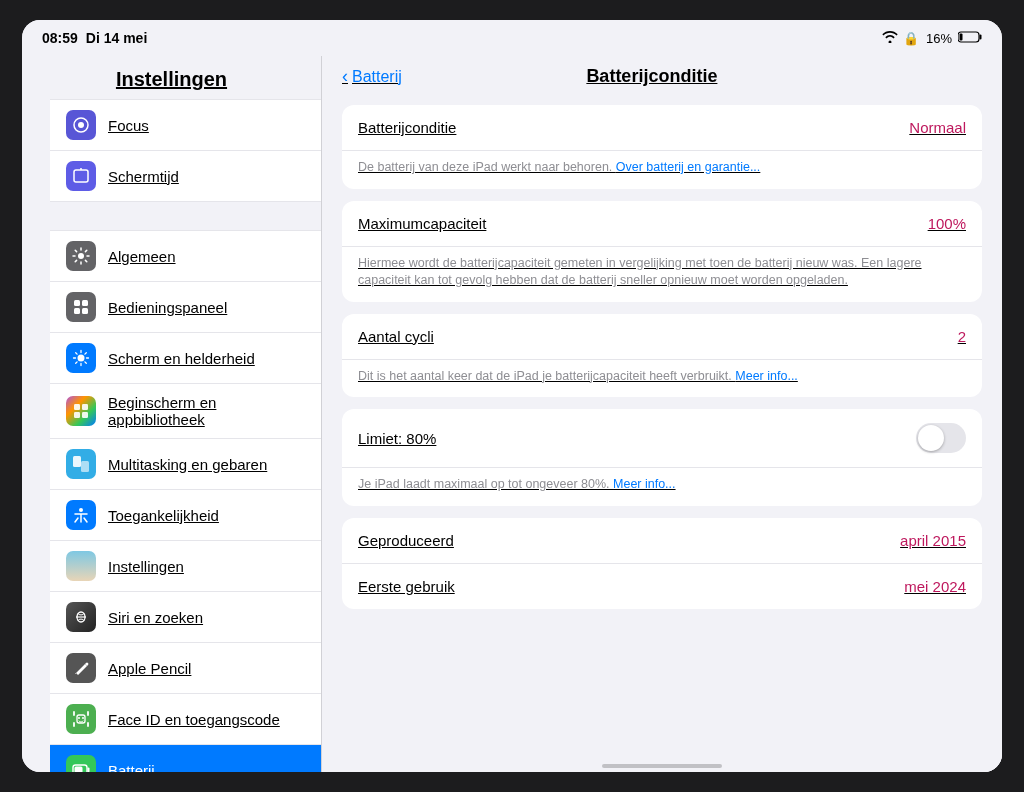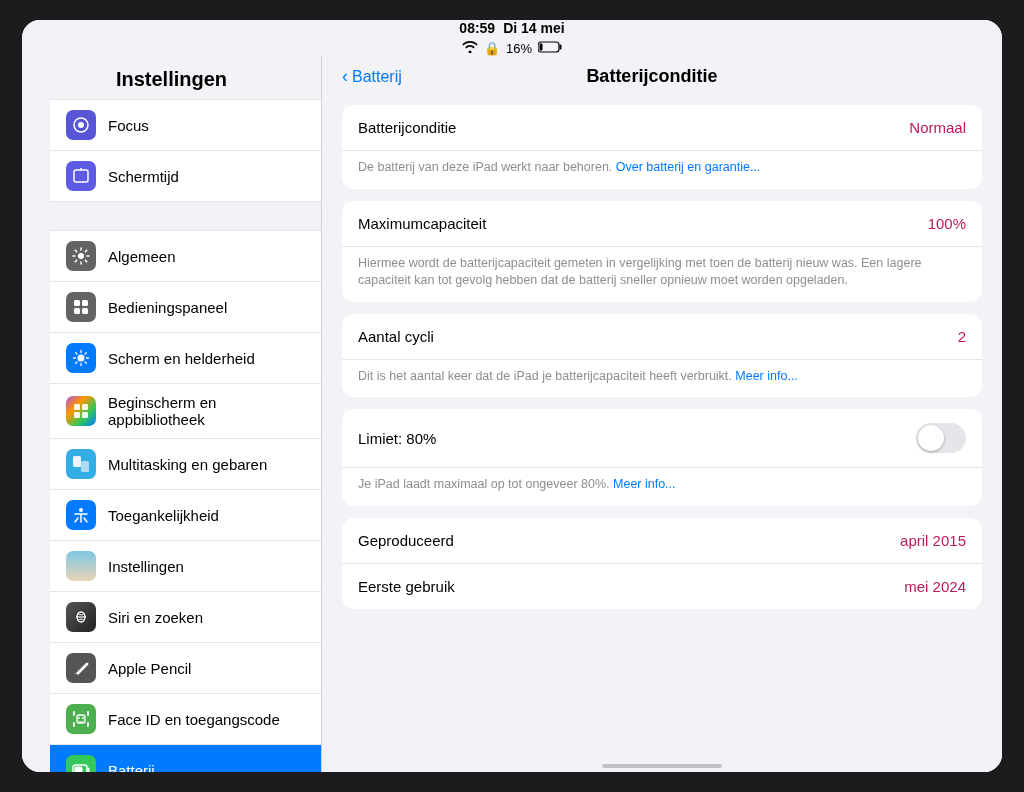--- a/index.html
+++ b/index.html
@@ -24,21 +24,20 @@
     }
     
     .status-bar {
       background: #f2f2f7;
       height: 36px;
       display: flex;
       align-items: center;
       justify-content: space-between;
       padding: 0 20px;
       flex-shrink: 0;
-      flex-direction: column;
     }
     .status-left {
       display: flex;
       align-items: center;
       gap: 8px;
       font-size: 14px;
       font-weight: 600;
       color: #000;
     }
     .status-right {
@@ -46,20 +45,21 @@
       align-items: center;
       gap: 6px;
       font-size: 13px;
       color: #000;
     }
     
     .main-content {
       display: flex;
       flex: 1;
       overflow: hidden;
+      text-decoration: underline;
     }
     
     .sidebar {
       width: 300px;
       background: #f2f2f7;
       border-right: 1px solid #d1d1d6;
       overflow-y: auto;
       flex-shrink: 0;
     }
     .sidebar-title {

